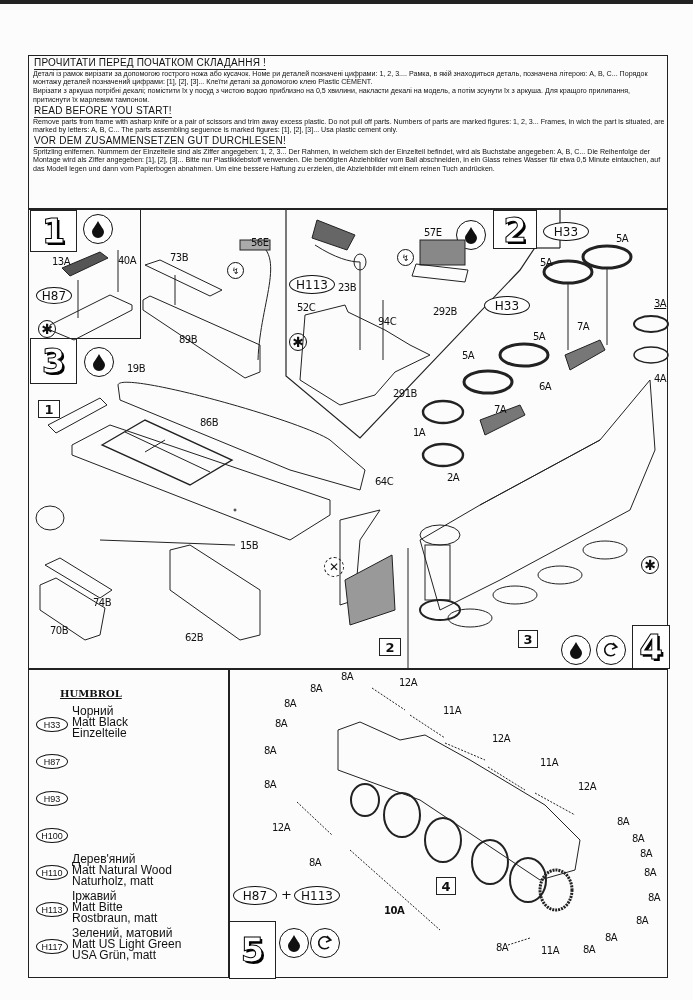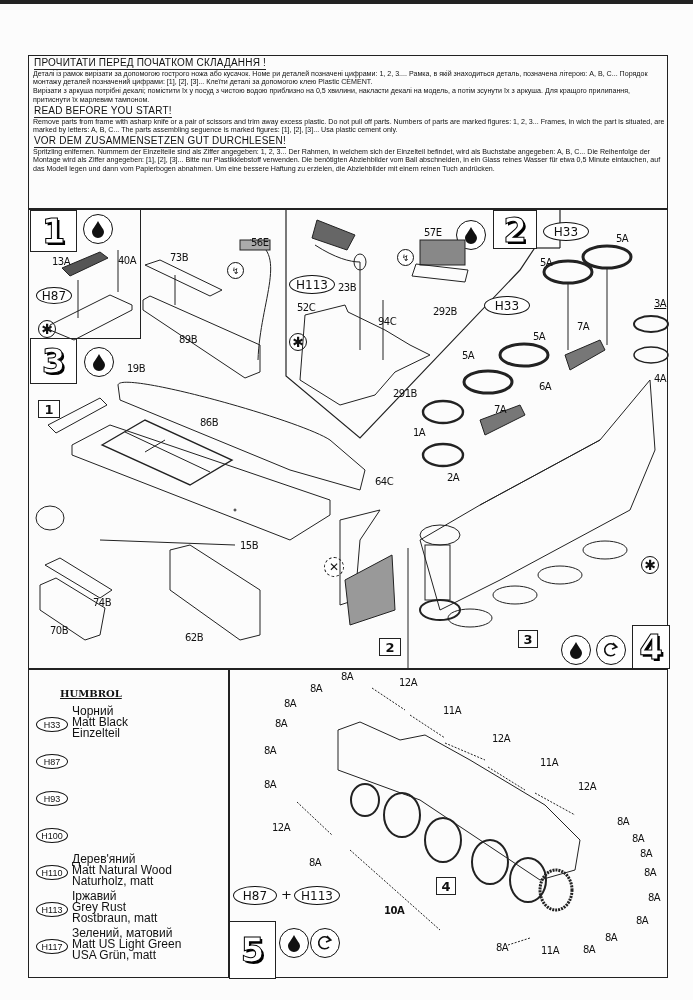--- a/index.html
+++ b/index.html
@@ -286,21 +286,21 @@
 <div class="lbl" style="left:583px; top:944px;">8A</div>
 <div class="lbl" style="left:496px; top:942px;">8A</div>
 
 <div class="legend">
   <div class="legend-title">HUMBROL</div>
   <div class="paint">
     <div class="code">H33</div>
     <div class="names">
       <div>Чорний</div>
       <div>Matt Black</div>
-      <div>Einzelteil</div>
+      <div>Einzelteile</div>
     </div>
   </div>
   <div class="paint">
     <div class="code">H87</div>
   </div>
   <div class="paint">
     <div class="code">H93</div>
   </div>
   <div class="paint">
     <div class="code">H100</div>
@@ -310,21 +310,21 @@
     <div class="names">
       <div>Дерев'яний</div>
       <div>Matt Natural Wood</div>
       <div>Naturholz, matt</div>
     </div>
   </div>
   <div class="paint">
     <div class="code">H113</div>
     <div class="names">
       <div>Іржавий</div>
-      <div>Grey Rust</div>
+      <div>Matt Bitte</div>
       <div>Rostbraun, matt</div>
     </div>
   </div>
   <div class="paint">
     <div class="code">H117</div>
     <div class="names">
       <div>Зелений, матовий</div>
       <div>Matt US Light Green</div>
       <div>USA Grün, matt</div>
     </div>

